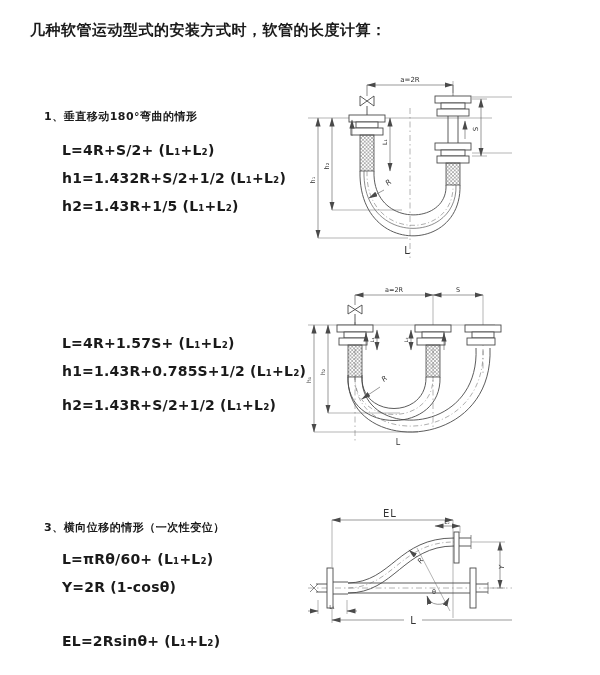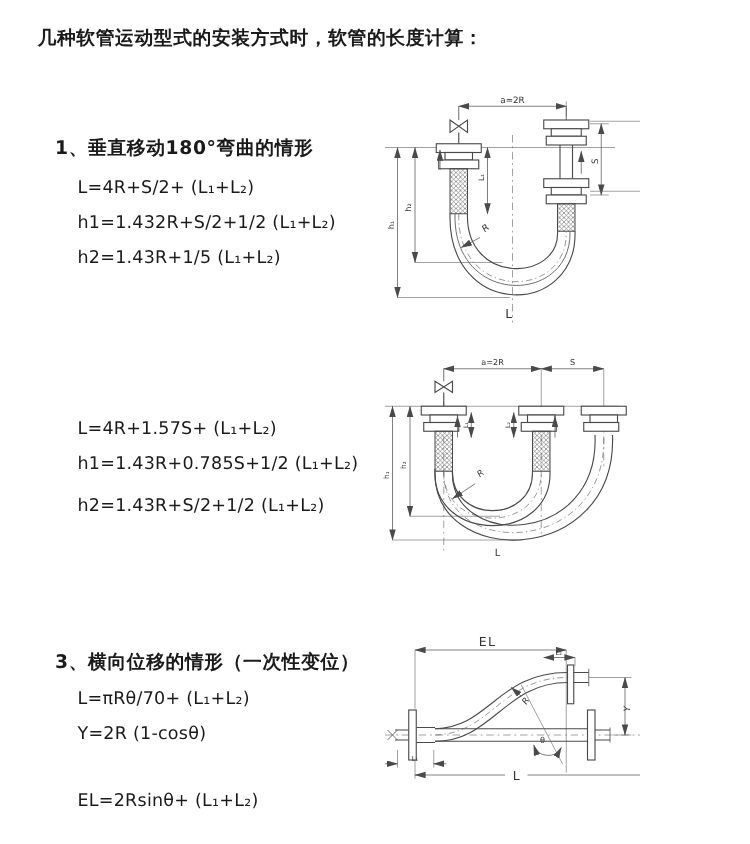--- a/index.html
+++ b/index.html
@@ -1,22 +1,22 @@
 <!DOCTYPE html>
 <html><head>
 <meta charset="utf-8">
 <style>
   html,body{margin:0;padding:0;background:#ffffff;}
   .page{
     position:relative;width:512px;height:675px;background:#ffffff;overflow:hidden;
     font-family:"DejaVu Sans","Liberation Sans",sans-serif;color:#1a1a1a;
   }
   .title{position:absolute;left:30px;top:21px;font-size:15px;font-weight:600;letter-spacing:.5px;white-space:nowrap;}
-  .sec-heading{position:absolute;font-size:15px;font-weight:600;letter-spacing:.5px;white-space:nowrap;}
-  .formula{position:absolute;font-size:14px;font-weight:400;letter-spacing:.2px;white-space:nowrap;}
+  .sec-heading{position:absolute;font-size:11px;font-weight:600;letter-spacing:.5px;white-space:nowrap;}
+  .formula{position:absolute;font-size:14px;font-weight:700;letter-spacing:.2px;white-space:nowrap;}
   .diag{position:absolute;}
   
   .ol{stroke:#4a4a4a;stroke-width:.9;fill:none;}          
   .ol2{stroke:#5a5a5a;stroke-width:.7;fill:none;}
   .fl{stroke:#4a4a4a;stroke-width:.9;fill:#ffffff;}       
   .dim{stroke:#555;stroke-width:.6;fill:none;}            
   .ext{stroke:#6a6a6a;stroke-width:.5;fill:none;}         
   .cl{stroke:#777;stroke-width:.55;fill:none;stroke-dasharray:6 3 1.5 3;} 
   .hcl{stroke:#6a6a6a;stroke-width:.55;fill:none;stroke-dasharray:5 2.5 1 2.5;} 
   .dlab{font-family:"DejaVu Sans",sans-serif;fill:#333;}
@@ -215,21 +215,21 @@
 
     <g>
       <text class="dlab" x="84" y="102" font-size="7" font-style="italic" transform="rotate(-40 84 102)">R</text>
       <line class="dim" x1="80" y1="107" x2="62" y2="119" marker-end="url(#ar)"></line>
     </g>
 
     <text class="dlab" x="98" y="165" font-size="8" text-anchor="middle">L</text>
   </svg>
 
   <div class="sec-heading" style="left:44px;top:520px">3、横向位移的情形（一次性变位）</div>
-  <div class="formula" style="left:62px;top:551px">L=πRθ/70+ (L₁+L₂)</div>
+  <div class="formula" style="left:62px;top:551px">L=πRθ/60+ (L₁+L₂)</div>
   <div class="formula" style="left:62px;top:579px">Y=2R (1-cosθ)</div>
   <div class="formula" style="left:62px;top:633px">EL=2Rsinθ+ (L₁+L₂)</div>
 
   <svg class="diag" style="left:300px;top:505px" width="300" height="140" viewBox="0 0 300 140">
 
     <g>
       <line class="dim" x1="32" y1="15" x2="153" y2="15" marker-start="url(#ar)" marker-end="url(#ar)"></line>
       <line class="ext" x1="32" y1="15" x2="32" y2="62"></line>
       <line class="ext" x1="153" y1="15" x2="153" y2="113"></line>
       <text class="dlab" x="90" y="12" font-size="10" text-anchor="middle" letter-spacing="1">EL</text>

